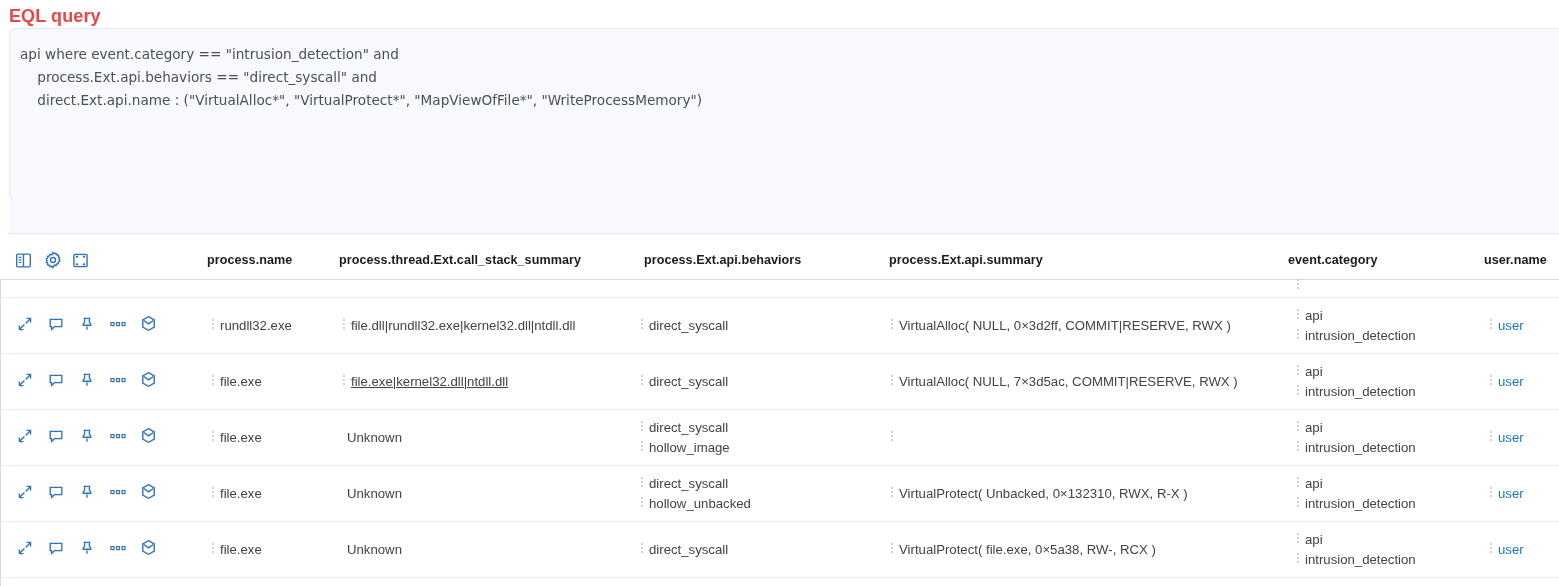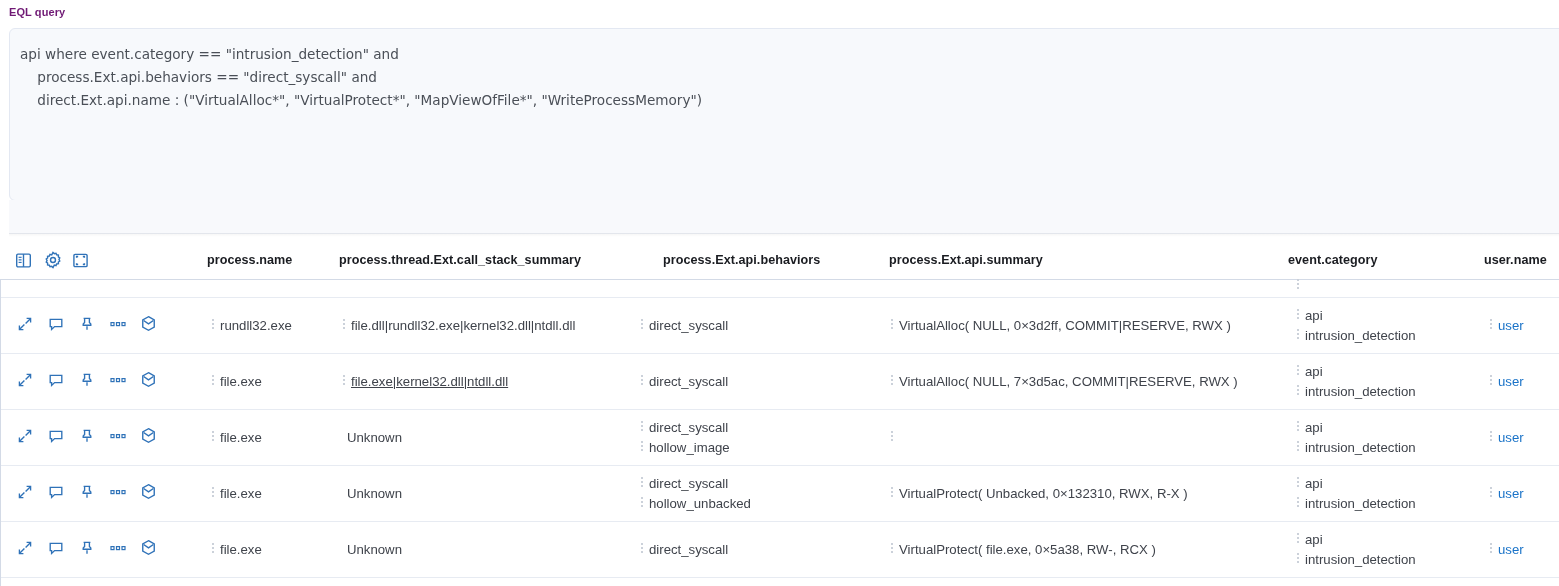--- a/index.html
+++ b/index.html
@@ -10,21 +10,21 @@
     font-family: "Liberation Sans", sans-serif;
     color: #343741;
     overflow: hidden;
   }
 
   
   #eql-section { position: absolute; left: 0; top: 0; width: 1559px; height: 247px; background:#ffffff; }
 
   #eql-label {
     position: absolute; left: 9px; top: 6px;
-    font-size: 11px; font-weight: bold; color: #701a75;
+    font-size: 18px; font-weight: bold; color: #ef4444;
     letter-spacing: 0.1px;
   }
 
   #eql-panel {
     position: absolute; left: 9px; top: 28px;
     width: 1560px; height: 173px;
     background: #f7f9fc;
     border: 1px solid #e3e8f2;
     border-radius: 6px;
     overflow: hidden;
@@ -143,21 +143,21 @@
       <svg width="17" height="17" viewBox="0 0 16 16" fill="none" stroke="#2f72b8" stroke-width="1.3">
         <rect x="1.8" y="2.2" width="12.4" height="11.6" rx="1.1"></rect>
         <path d="M4.4 5.4V4.3h1.4M11.6 5.4V4.3h-1.4M4.4 10.6v1.1h1.4M11.6 10.6v1.1h-1.4" stroke-width="1.5"></path>
       </svg>
     </div>
   </div>
 
   <div id="grid-header">
     <div class="col-head" style="left:207px;">process.name</div>
     <div class="col-head" style="left:339px;">process.thread.Ext.call_stack_summary</div>
-    <div class="col-head" style="left:663px;">process.Ext.api.behaviors</div>
+    <div class="col-head" style="left:644px;">process.Ext.api.behaviors</div>
     <div class="col-head" style="left:889px;">process.Ext.api.summary</div>
     <div class="col-head" style="left:1288px;">event.category</div>
     <div class="col-head" style="left:1484px;">user.name</div>
   </div>
 
   <div id="grid-body">
 
     <div class="grid-row partial" style="top:0px; height:18px;">
       <span class="cell" style="left:1296px; top:-4px;"><span class="fieldmark"></span></span>
     </div>

